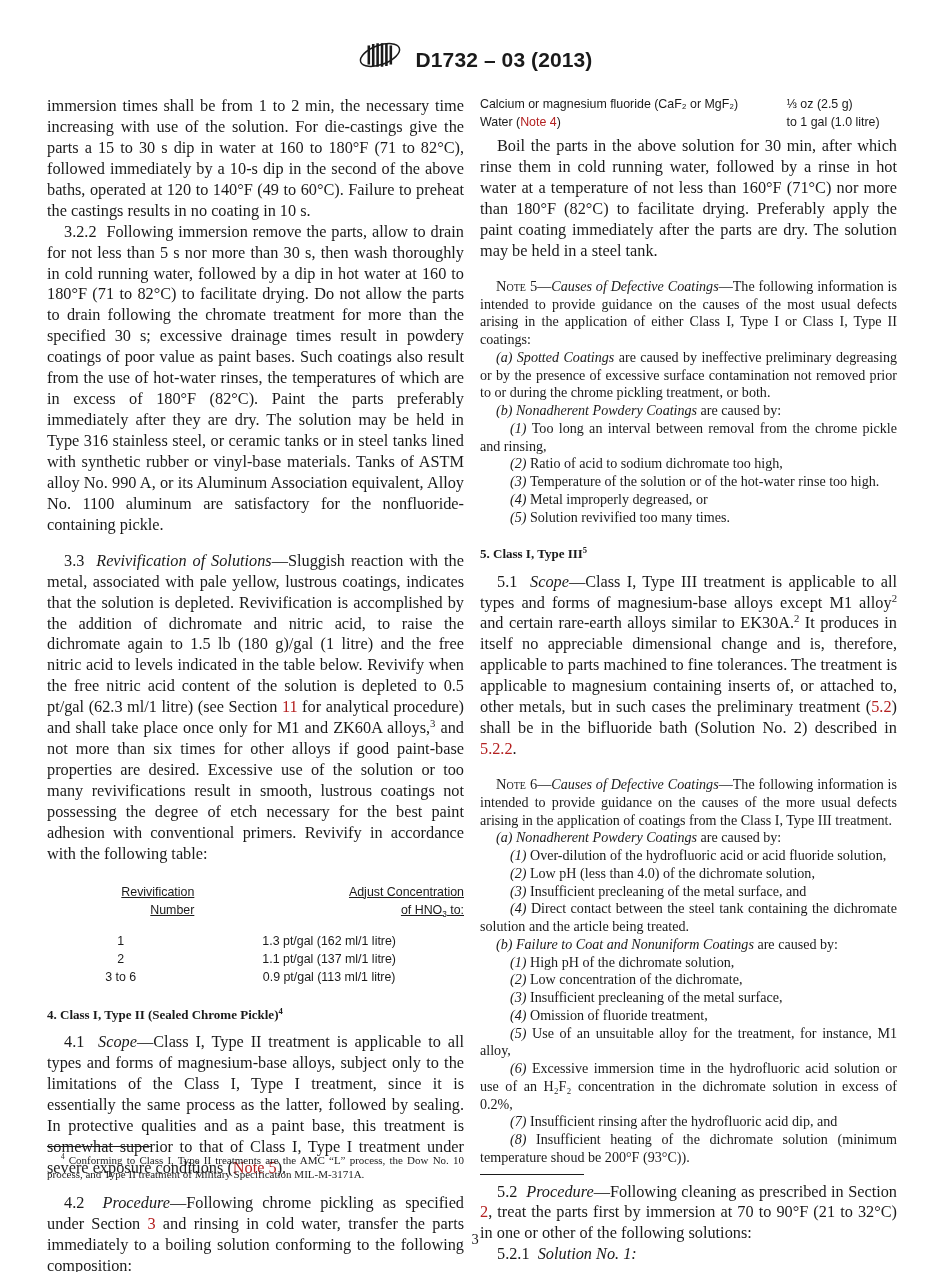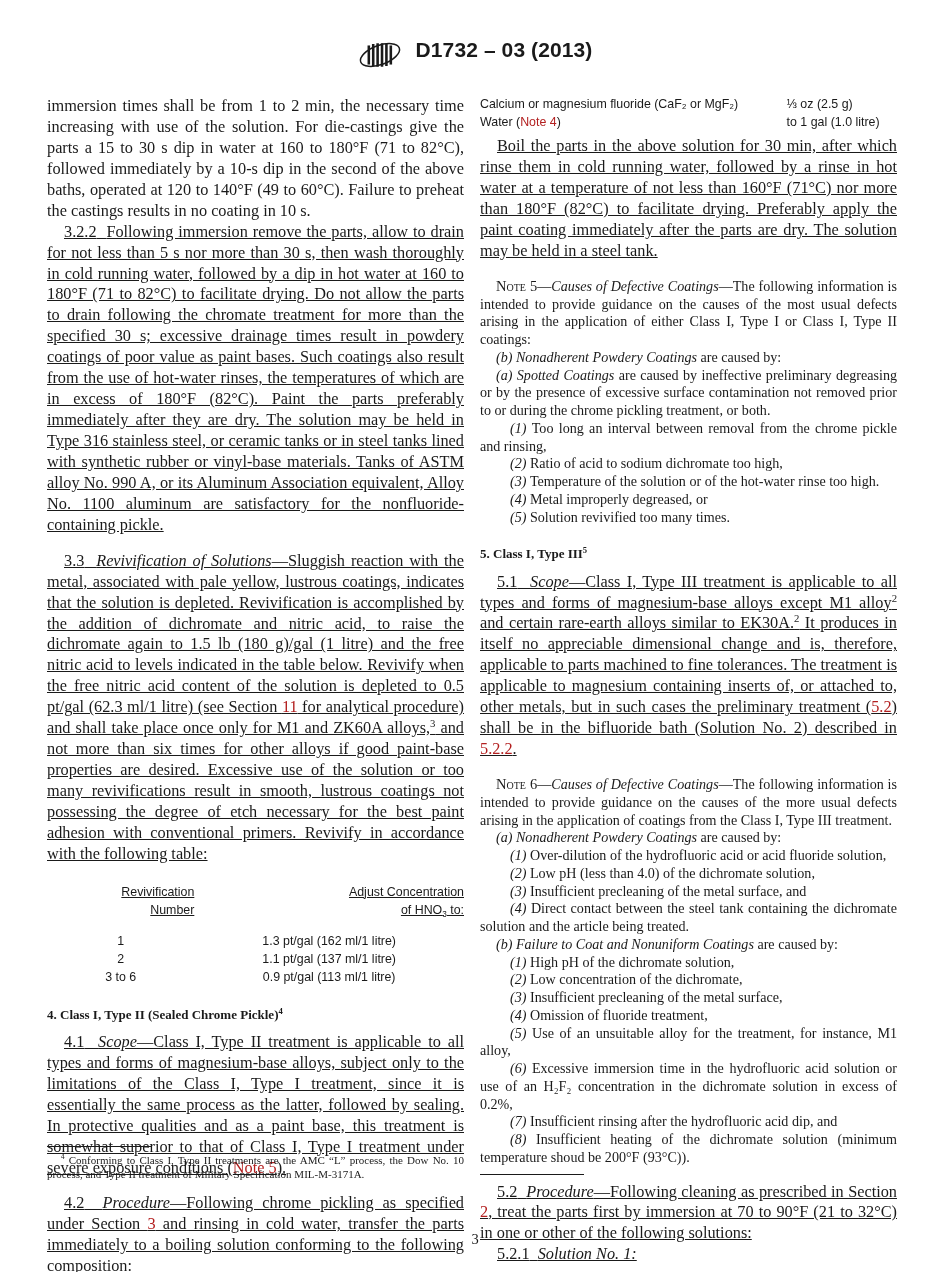--- a/index.html
+++ b/index.html
@@ -19,21 +19,21 @@
     position: relative;
     width: 950px;
     height: 1272px;
     box-sizing: border-box;
     padding: 0;
   }
 
   
   .doc-header {
     display: flex;
-    align-items: flex-start;
+    align-items: flex-end;
     justify-content: center;
     gap: 14px;
     padding-top: 38px;
     padding-bottom: 10px;
   }
   .astm-logo {
     width: 44px;
     height: 34px;
     flex: 0 0 auto;
   }
@@ -61,21 +61,21 @@
 
   
   .bodytext {
     font-size: 16.3px;
     line-height: 1.285;
     text-align: justify;
     text-justify: inter-word;
     margin: 0;
     hyphens: manual;
   }
-  .bodytext.indent { text-indent: 17px; text-decoration: underline; }
+  .bodytext.indent { text-indent: 17px; }
 
   .sec-head {
     font-family: "Liberation Serif", "DejaVu Serif", serif;
     font-weight: bold;
     font-size: 13px;
     margin: 0;
     line-height: 1.25;
   }
   .gap-sm { height: 9px; }
   .gap-md { height: 15px; }
@@ -282,24 +282,24 @@
       <div class="gap-xs"></div>
 
       <p class="bodytext indent">Boil the parts in the above solution for 30 min, after which rinse them in cold running water, followed by a rinse in hot water at a temperature of not less than 160°F (71°C) nor more than 180°F (82°C) to facilitate drying. Preferably apply the paint coating immediately after the parts are dry. The solution may be held in a steel tank.</p>
 
       <div class="gap-md"></div>
 
       <p class="note">
         <span class="note-label">Note 5</span><span>—</span><i>Causes of Defective Coatings</i><span>—The following information is intended to provide guidance on the causes of the most usual defects arising in the application of either Class I, Type I or Class I, Type II coatings:</span>
       </p>
       <p class="note-item">
+        <i>(a)</i>&nbsp;<i>Spotted Coatings</i><span> are caused by ineffective preliminary degreasing or by the presence of excessive surface contamination not removed prior to or during the chrome pickling treatment, or both.</span>
+      </p>
+      <p class="note-item">
         <i>(b)</i>&nbsp;<i>Nonadherent Powdery Coatings</i><span> are caused by:</span>
-      </p>
-      <p class="note-item">
-        <i>(a)</i>&nbsp;<i>Spotted Coatings</i><span> are caused by ineffective preliminary degreasing or by the presence of excessive surface contamination not removed prior to or during the chrome pickling treatment, or both.</span>
       </p>
       <p class="note-item deep">
         <i>(1)</i>&nbsp;<span>Too long an interval between removal from the chrome pickle and rinsing,</span>
       </p>
       <p class="note-item deep">
         <i>(2)</i>&nbsp;<span>Ratio of acid to sodium dichromate too high,</span>
       </p>
       <p class="note-item deep">
         <i>(3)</i>&nbsp;<span>Temperature of the solution or of the hot-water rinse too high.</span>
       </p>

